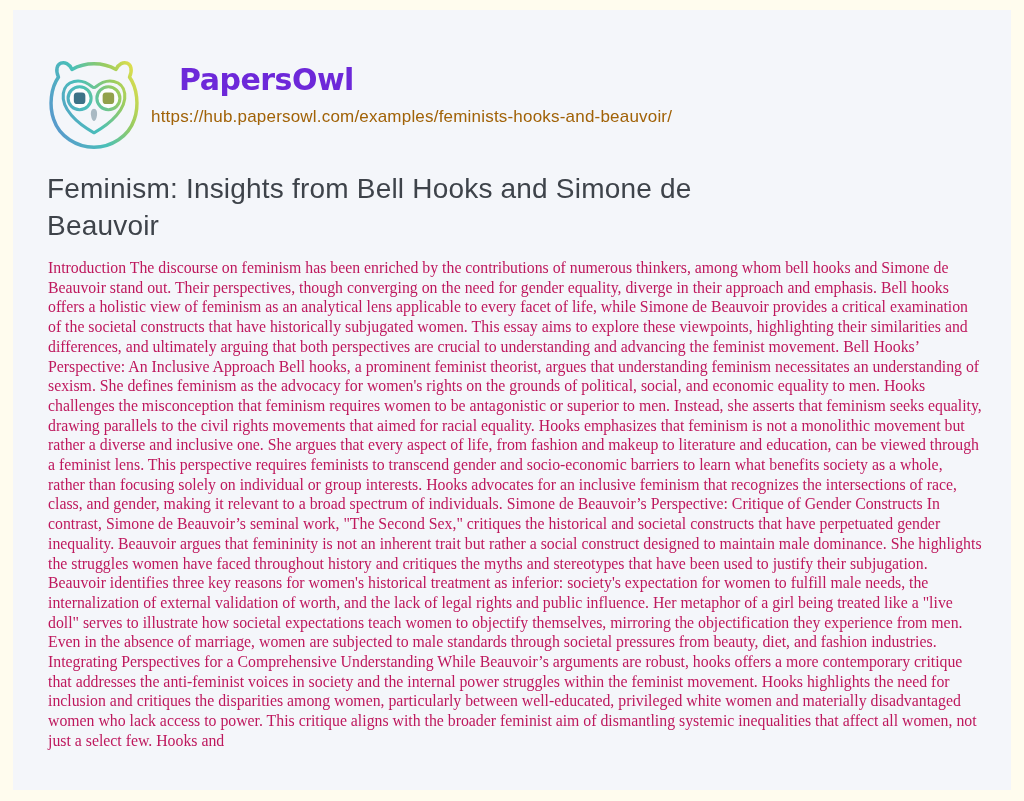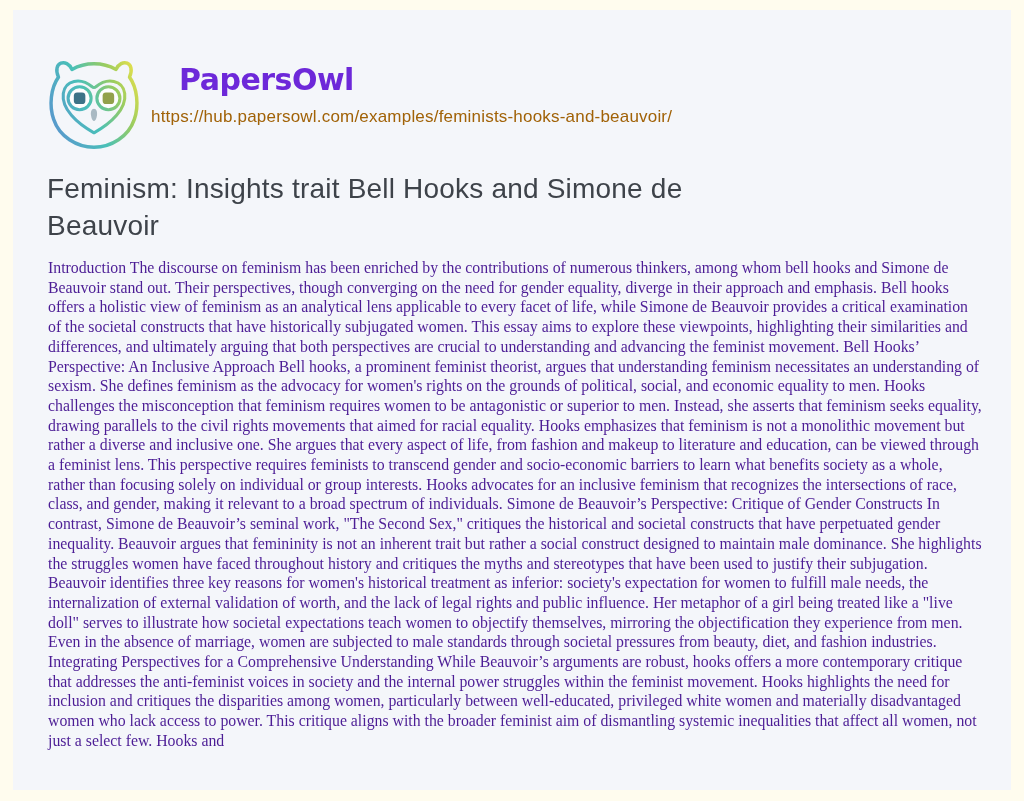--- a/index.html
+++ b/index.html
@@ -49,21 +49,21 @@
     color: #3e434a;
     letter-spacing: 0.2px;
   }
   .essay-body {
     position: absolute;
     left: 48px; top: 258px;
     width: 934px;
     font-family: "Liberation Serif", serif;
     font-size: 15.8px;
     line-height: 19.7px;
-    color: #4c1d95;
+    color: #be185d;
     text-align: left;
   }
 </style>
 </head>
 <body>
 
 <div class="page-panel"></div>
 
 <div class="logo">
   <span>
@@ -88,15 +88,15 @@
 
       <path d="M 50 55 C 47.4 55, 46.4 58.5, 46.9 62 C 47.4 65.8, 49 67.8, 50 67.8 C 51 67.8, 52.6 65.8, 53.1 62 C 53.6 58.5, 52.6 55, 50 55 Z" fill="#a9b9c3"></path>
     </svg>
   </span>
 </div>
 
 <div class="brand-name">PapersOwl</div>
 
 <a class="brand-url" href="#">https://hub.papersowl.com/examples/feminists-hooks-and-beauvoir/</a>
 
-<h1 class="essay-title" style="margin:0">Feminism: Insights trait Bell Hooks and Simone de Beauvoir</h1>
+<h1 class="essay-title" style="margin:0">Feminism: Insights from Bell Hooks and Simone de Beauvoir</h1>
 
 <div class="essay-body">Introduction The discourse on feminism has been enriched by the contributions of numerous thinkers, among whom bell hooks and Simone de Beauvoir stand out. Their perspectives, though converging on the need for gender equality, diverge in their approach and emphasis. Bell hooks offers a holistic view of feminism as an analytical lens applicable to every facet of life, while Simone de Beauvoir provides a critical examination of the societal constructs that have historically subjugated women. This essay aims to explore these viewpoints, highlighting their similarities and differences, and ultimately arguing that both perspectives are crucial to understanding and advancing the feminist movement. Bell Hooks’ Perspective: An Inclusive Approach Bell hooks, a prominent feminist theorist, argues that understanding feminism necessitates an understanding of sexism. She defines feminism as the advocacy for women's rights on the grounds of political, social, and economic equality to men. Hooks challenges the misconception that feminism requires women to be antagonistic or superior to men. Instead, she asserts that feminism seeks equality, drawing parallels to the civil rights movements that aimed for racial equality. Hooks emphasizes that feminism is not a monolithic movement but rather a diverse and inclusive one. She argues that every aspect of life, from fashion and makeup to literature and education, can be viewed through a feminist lens. This perspective requires feminists to transcend gender and socio-economic barriers to learn what benefits society as a whole, rather than focusing solely on individual or group interests. Hooks advocates for an inclusive feminism that recognizes the intersections of race, class, and gender, making it relevant to a broad spectrum of individuals. Simone de Beauvoir’s Perspective: Critique of Gender Constructs In contrast, Simone de Beauvoir’s seminal work, "The Second Sex," critiques the historical and societal constructs that have perpetuated gender inequality. Beauvoir argues that femininity is not an inherent trait but rather a social construct designed to maintain male dominance. She highlights the struggles women have faced throughout history and critiques the myths and stereotypes that have been used to justify their subjugation. Beauvoir identifies three key reasons for women's historical treatment as inferior: society's expectation for women to fulfill male needs, the internalization of external validation of worth, and the lack of legal rights and public influence. Her metaphor of a girl being treated like a "live doll" serves to illustrate how societal expectations teach women to objectify themselves, mirroring the objectification they experience from men. Even in the absence of marriage, women are subjected to male standards through societal pressures from beauty, diet, and fashion industries. Integrating Perspectives for a Comprehensive Understanding While Beauvoir’s arguments are robust, hooks offers a more contemporary critique that addresses the anti-feminist voices in society and the internal power struggles within the feminist movement. Hooks highlights the need for inclusion and critiques the disparities among women, particularly between well-educated, privileged white women and materially disadvantaged women who lack access to power. This critique aligns with the broader feminist aim of dismantling systemic inequalities that affect all women, not just a select few. Hooks and</div>
 
 </body></html>

